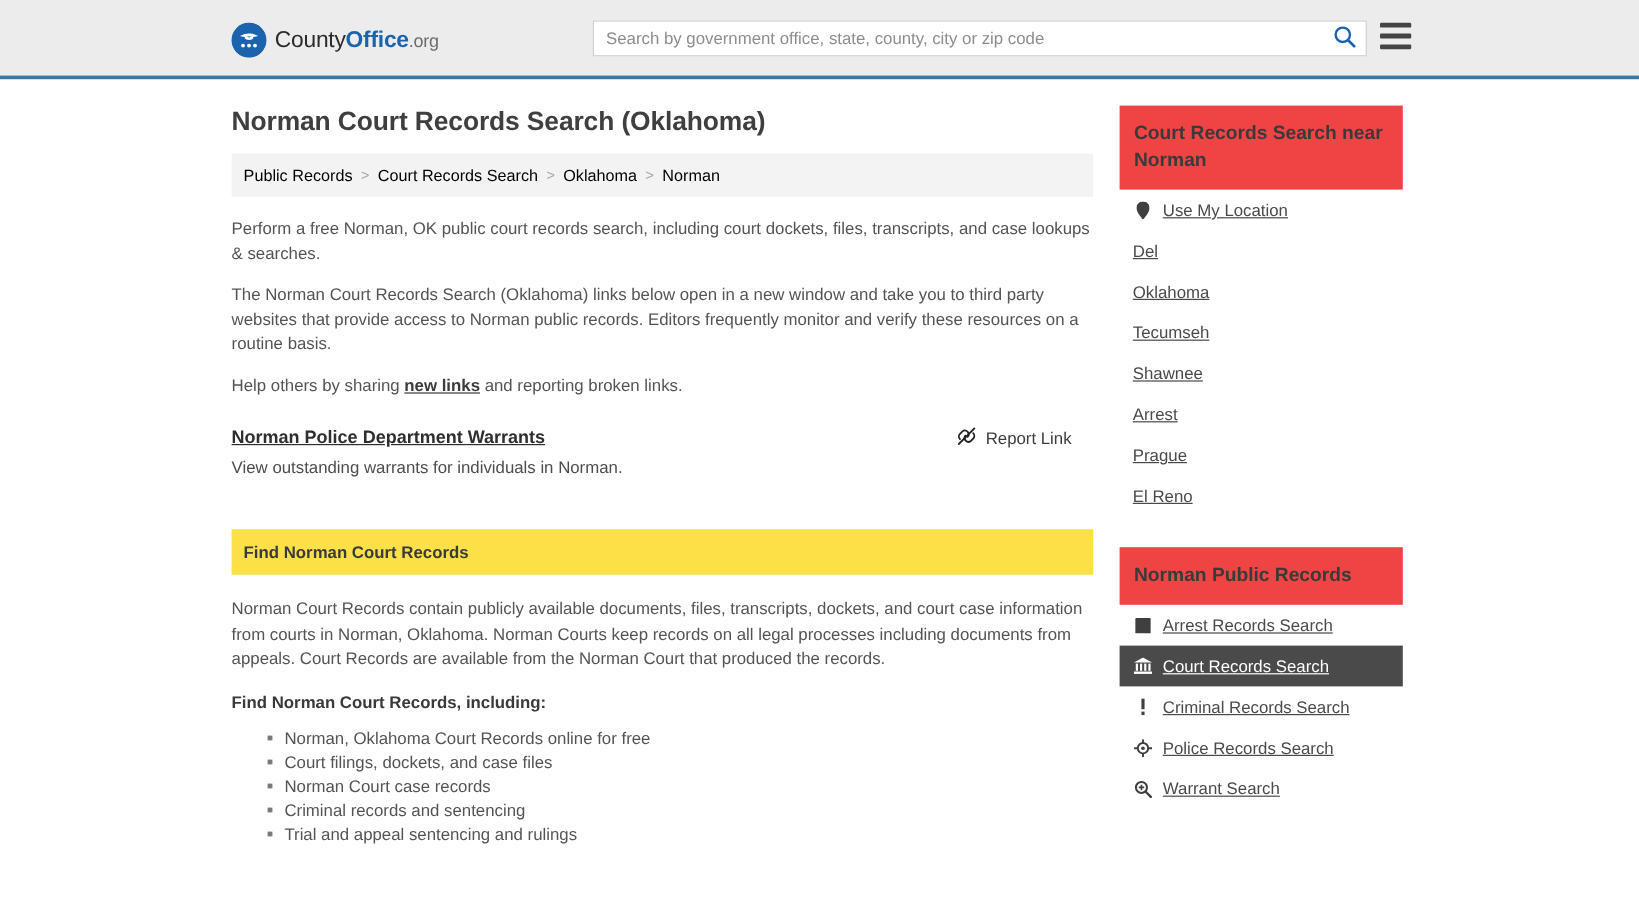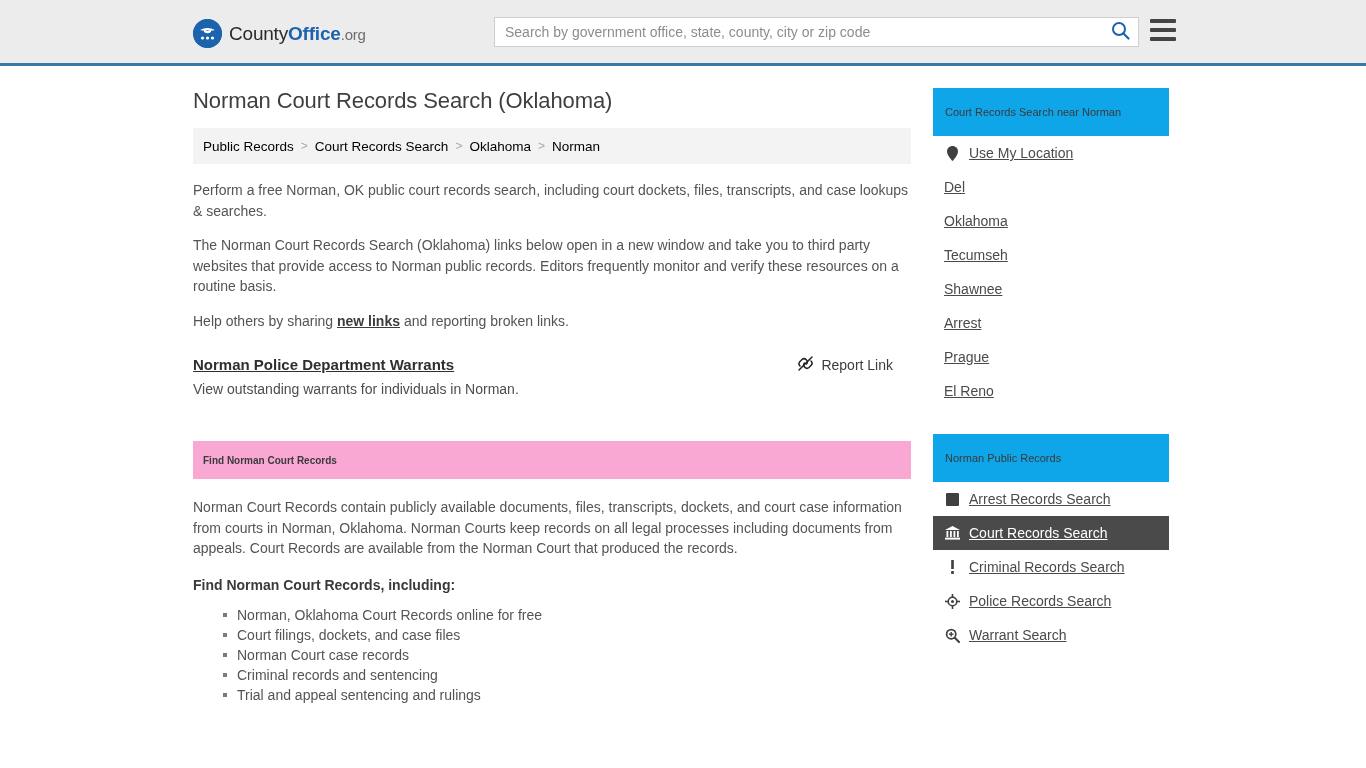--- a/index.html
+++ b/index.html
@@ -102,21 +102,21 @@
     gap: 22px;
     padding-top: 22px;
   }
   .main-col { width: 718px; }
   .side-col { width: 236px; }
 
   h1.page-title {
     font-size: 22px;
     color: #3f3f3f;
     margin: 0 0 14px 0;
-    font-weight: normal;
+    font-weight: bold;
     letter-spacing: -0.1px;
   }
 
   .breadcrumb {
     background: #f3f3f3;
     height: 36px;
     display: flex; align-items: center;
     padding: 0 10px;
     font-size: 13.5px;
     color: #5b5b5b;
@@ -179,25 +179,25 @@
     color: #4d4d4d;
     margin-top: 5px;
     line-height: 19px;
   }
 
   
   .section {
     margin-top: 42px;
   }
   .section-head {
-    background: #f9a8d4;
+    background: #fde047;
     height: 38px;
     display: flex; align-items: center;
     padding: 0 10px;
-    font-size: 10px;
+    font-size: 14px;
     font-weight: bold;
     color: #3a3a3a;
   }
   .section-body { padding-top: 18px; }
   .section-body p {
     font-size: 14px; line-height: 20.5px; color: #545454;
     margin: 0 0 16px 0;
   }
   .section-body p.strong {
     font-weight: bold; color: #3a3a3a; margin-bottom: 10px;
@@ -215,24 +215,24 @@
   ul.bullets li:before {
     content: "";
     position: absolute;
     left: 0; top: 8px;
     width: 4px; height: 4px;
     background: #7a7a7a;
   }
 
   
   .side-panel-head {
-    background: #0ea5e9;
+    background: #ef4444;
     padding: 13px 12px;
-    font-size: 11px;
-    font-weight: normal;
+    font-size: 16px;
+    font-weight: bold;
     color: #3a3a3a;
     line-height: 22px;
   }
   .side-list {
     margin: 0; padding: 0; list-style: none;
   }
   .side-list li { margin: 0; }
   .side-link-row {
     display: flex; align-items: center;
     gap: 9px;

